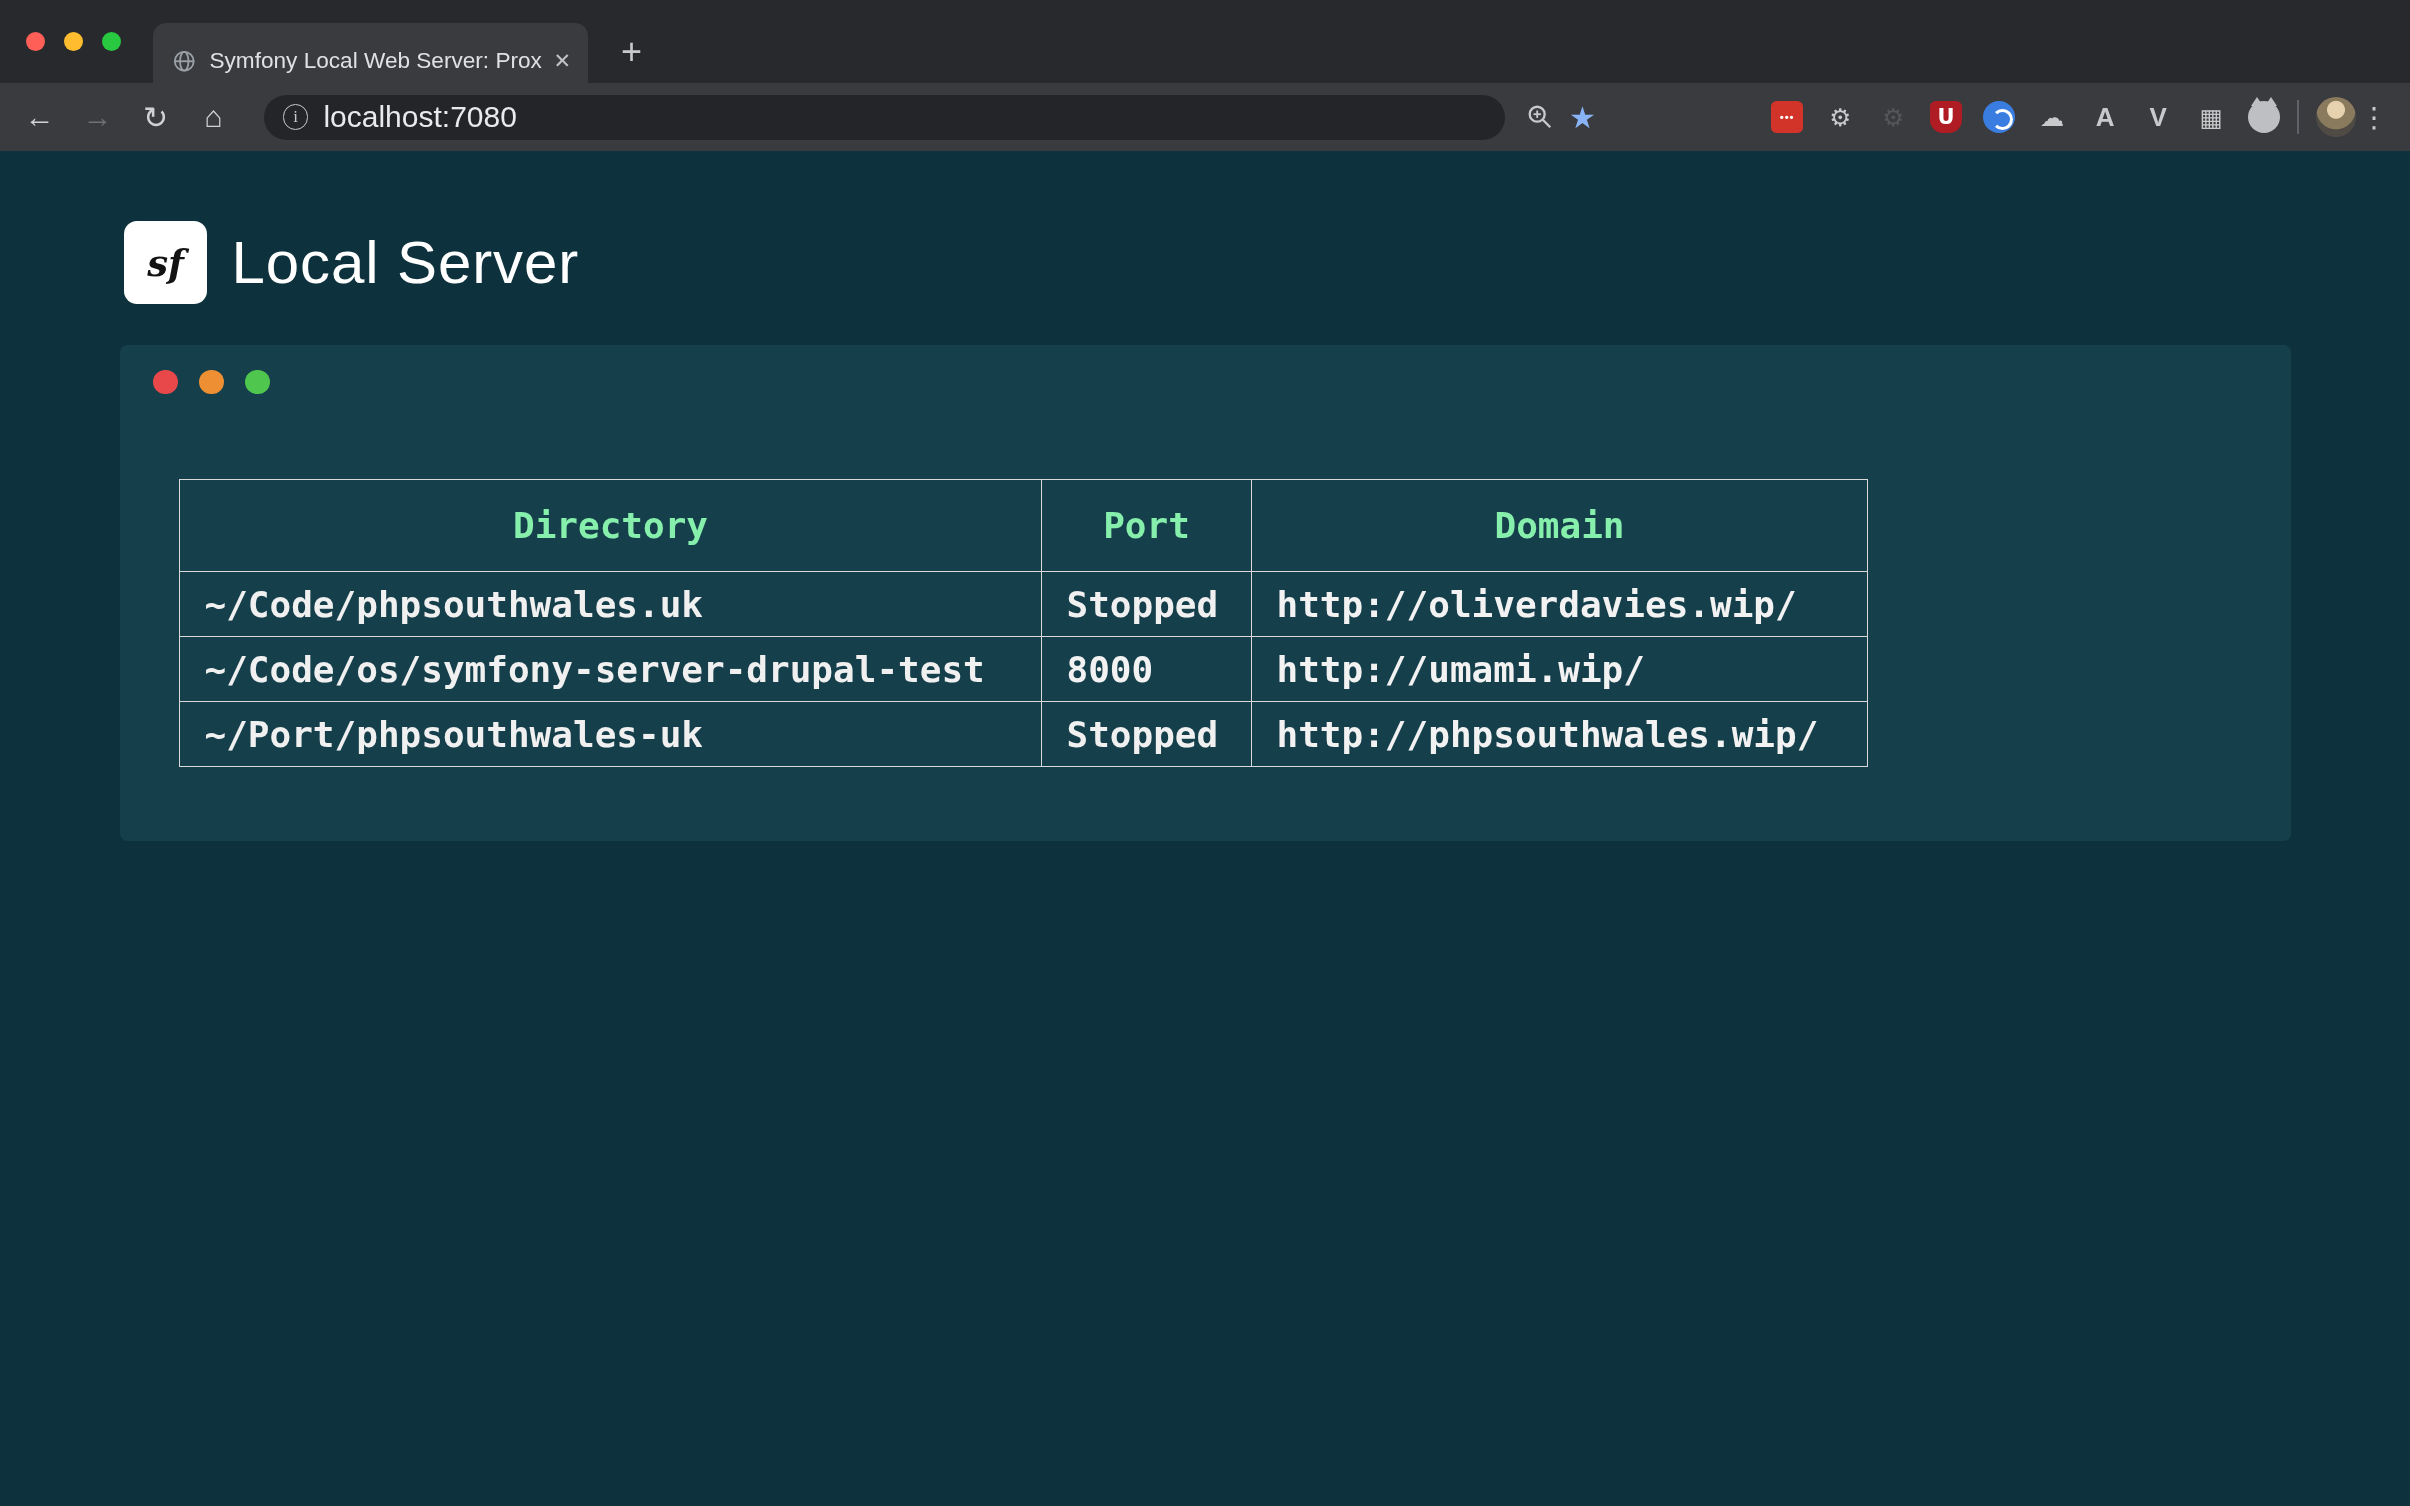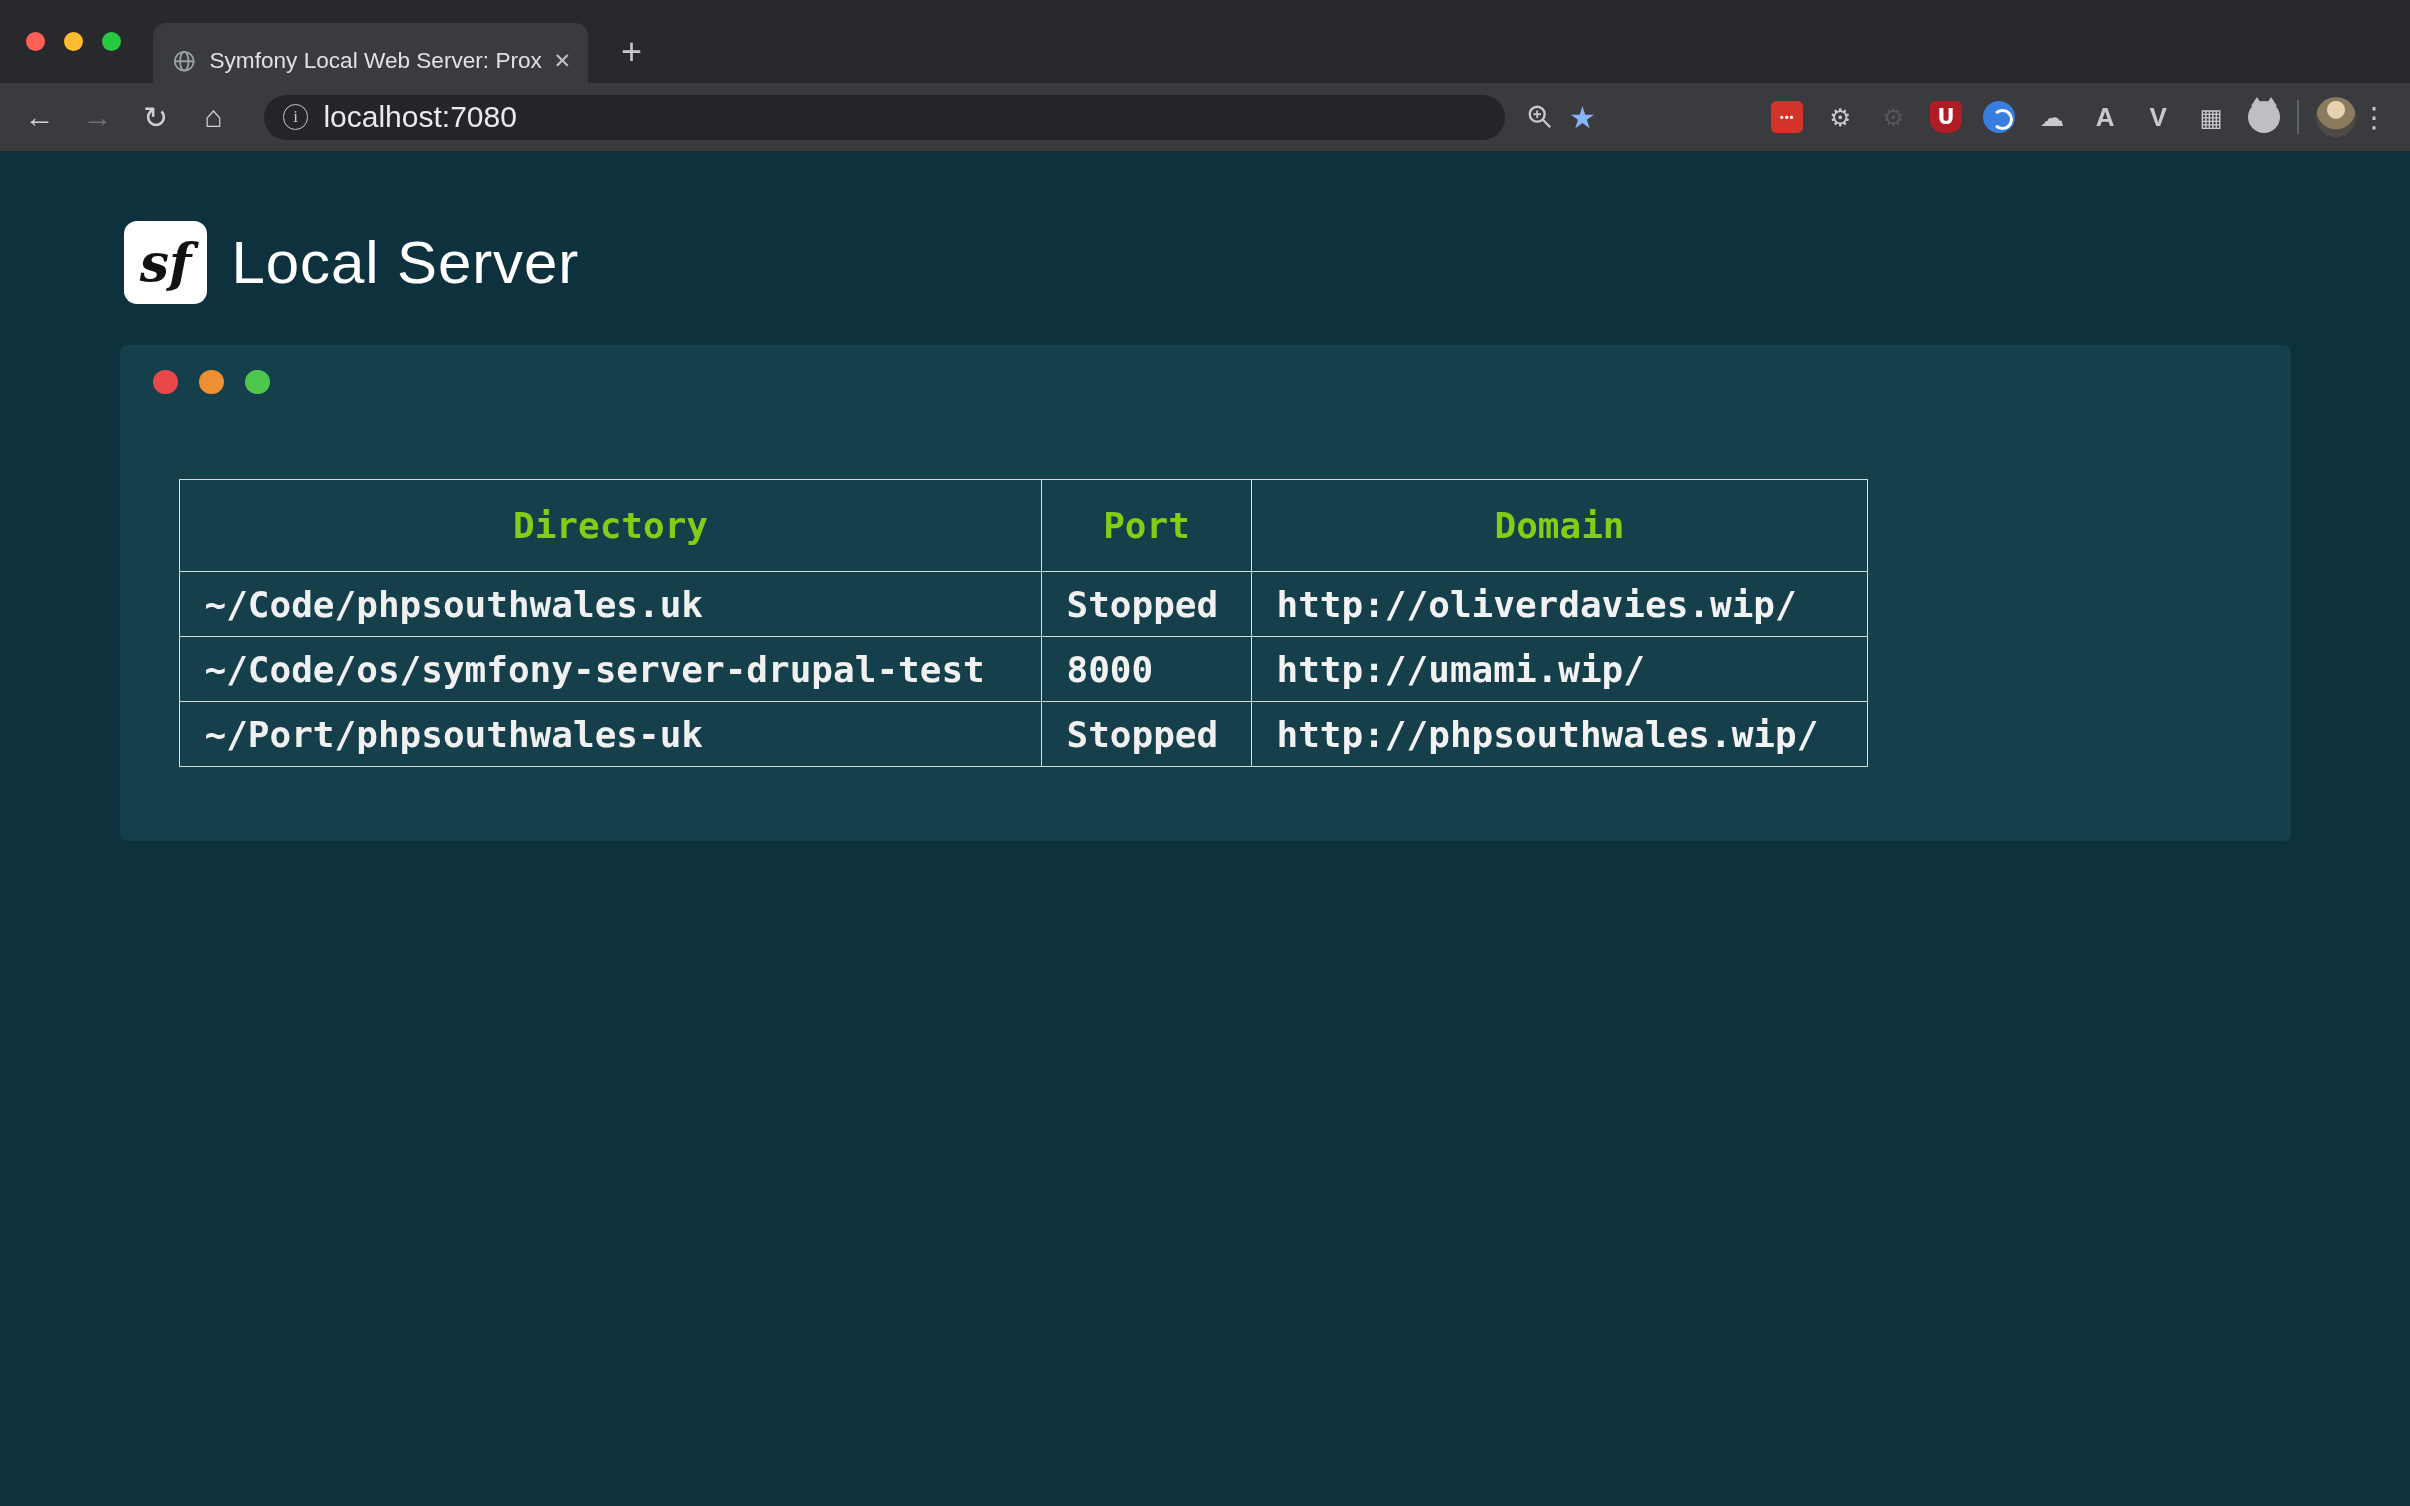--- a/index.html
+++ b/index.html
@@ -52,34 +52,34 @@
   .avatar { width:40px; height:40px; border-radius:50%;
             background:radial-gradient(circle at 50% 32%, #e6d2ae 0 8.5px, #8a7a5e 9.4px 19px, #4f4a44 20px); }
   .kebab { color:#c8c9cb; font-size:28px; width:36px; text-align:center; }
 
   
   .page { height:1356px; background:#0d323d; position:relative; }
   .brand { position:absolute; left:124px; top:70px; display:flex; align-items:center; gap:24.5px; }
   .sf-logo { width:83px; height:83px; background:#fff; border-radius:13px;
              display:flex; align-items:center; justify-content:center;
              font-family:"DejaVu Serif", serif; font-style:italic; font-weight:bold;
-             font-size:52px; color:#121212; }
+             font-size:37px; color:#121212; }
   .page-title { color:#ffffff; font-size:60px; font-weight:400; letter-spacing:0.9px; }
 
   .card { position:absolute; left:120px; top:194px; width:2171px; height:496px;
           background:#153f4b; border-radius:7.5px; }
   .card-dots { position:absolute; left:33px; top:24.5px; display:flex; gap:21.7px; }
   .card-dot { width:24.5px; height:24.5px; border-radius:50%; }
   .cd-red { background:#e8484a; } .cd-orange { background:#ee8f33; } .cd-green { background:#4fc74f; }
 
   table.servers { position:absolute; left:59px; top:134px; width:1687px;
                   border-collapse:collapse; table-layout:fixed;
                   font-family:"DejaVu Sans Mono", monospace; font-weight:bold; font-size:36px; }
   table.servers th, table.servers td { border:0.9px solid #d9d9d9; }
-  table.servers th { height:92px; color:#84cc16; font-weight:bold; text-align:center; }
+  table.servers th { height:92px; color:#86efac; font-weight:bold; text-align:center; }
   table.servers td { height:65px; color:#f0f0f0; padding-left:24.5px; text-align:left; }
   .col-dir { width:862px; } .col-port { width:210px; } .col-domain { width:616px; }
   td.stopped { color:#bf8d23; }
   a.cell-link { color:#f2f2f2; text-underline-offset:6.6px; text-decoration-thickness:1.9px; }
 
   svg { display:block; }
 </style>
 </head>
 <body>
 

